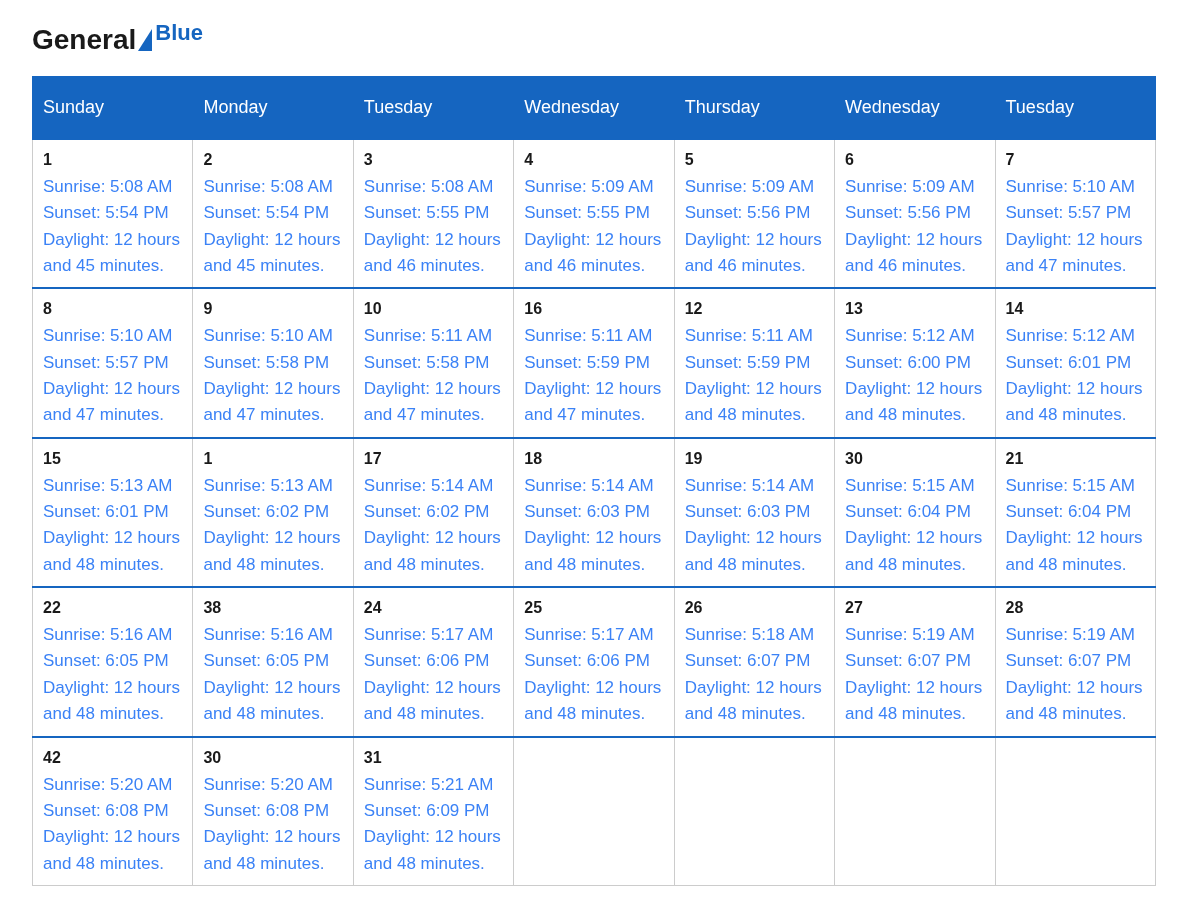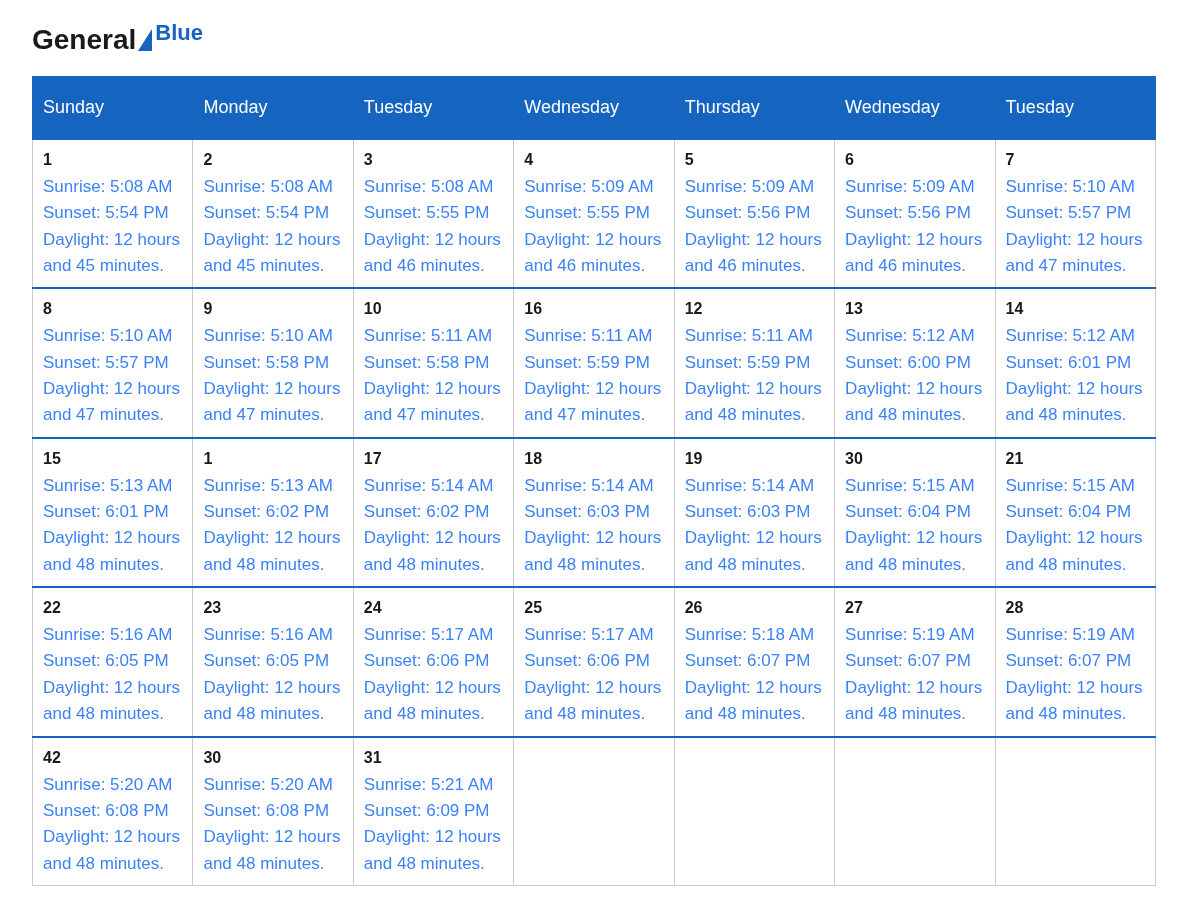--- a/index.html
+++ b/index.html
@@ -157,21 +157,21 @@
         <td><span class="day-number">15</span><span class="day-info">Sunrise: 5:13 AM<br>Sunset: 6:01 PM<br>Daylight: 12 hours<br>and 48 minutes.</span></td>
         <td><span class="day-number">1</span><span class="day-info">Sunrise: 5:13 AM<br>Sunset: 6:02 PM<br>Daylight: 12 hours<br>and 48 minutes.</span></td>
         <td><span class="day-number">17</span><span class="day-info">Sunrise: 5:14 AM<br>Sunset: 6:02 PM<br>Daylight: 12 hours<br>and 48 minutes.</span></td>
         <td><span class="day-number">18</span><span class="day-info">Sunrise: 5:14 AM<br>Sunset: 6:03 PM<br>Daylight: 12 hours<br>and 48 minutes.</span></td>
         <td><span class="day-number">19</span><span class="day-info">Sunrise: 5:14 AM<br>Sunset: 6:03 PM<br>Daylight: 12 hours<br>and 48 minutes.</span></td>
         <td><span class="day-number">30</span><span class="day-info">Sunrise: 5:15 AM<br>Sunset: 6:04 PM<br>Daylight: 12 hours<br>and 48 minutes.</span></td>
         <td><span class="day-number">21</span><span class="day-info">Sunrise: 5:15 AM<br>Sunset: 6:04 PM<br>Daylight: 12 hours<br>and 48 minutes.</span></td>
       </tr>
       <tr class="week-row">
         <td><span class="day-number">22</span><span class="day-info">Sunrise: 5:16 AM<br>Sunset: 6:05 PM<br>Daylight: 12 hours<br>and 48 minutes.</span></td>
-        <td><span class="day-number">23</span><span class="day-info">Sunrise: 5:16 AM<br>Sunset: 6:05 PM<br>Daylight: 12 hours<br>and 48 minutes.</span></td>
+        <td><span class="day-number">38</span><span class="day-info">Sunrise: 5:16 AM<br>Sunset: 6:05 PM<br>Daylight: 12 hours<br>and 48 minutes.</span></td>
         <td><span class="day-number">24</span><span class="day-info">Sunrise: 5:17 AM<br>Sunset: 6:06 PM<br>Daylight: 12 hours<br>and 48 minutes.</span></td>
         <td><span class="day-number">25</span><span class="day-info">Sunrise: 5:17 AM<br>Sunset: 6:06 PM<br>Daylight: 12 hours<br>and 48 minutes.</span></td>
         <td><span class="day-number">26</span><span class="day-info">Sunrise: 5:18 AM<br>Sunset: 6:07 PM<br>Daylight: 12 hours<br>and 48 minutes.</span></td>
         <td><span class="day-number">27</span><span class="day-info">Sunrise: 5:19 AM<br>Sunset: 6:07 PM<br>Daylight: 12 hours<br>and 48 minutes.</span></td>
         <td><span class="day-number">28</span><span class="day-info">Sunrise: 5:19 AM<br>Sunset: 6:07 PM<br>Daylight: 12 hours<br>and 48 minutes.</span></td>
       </tr>
       <tr class="week-row">
         <td><span class="day-number">42</span><span class="day-info">Sunrise: 5:20 AM<br>Sunset: 6:08 PM<br>Daylight: 12 hours<br>and 48 minutes.</span></td>
         <td><span class="day-number">30</span><span class="day-info">Sunrise: 5:20 AM<br>Sunset: 6:08 PM<br>Daylight: 12 hours<br>and 48 minutes.</span></td>
         <td><span class="day-number">31</span><span class="day-info">Sunrise: 5:21 AM<br>Sunset: 6:09 PM<br>Daylight: 12 hours<br>and 48 minutes.</span></td>

